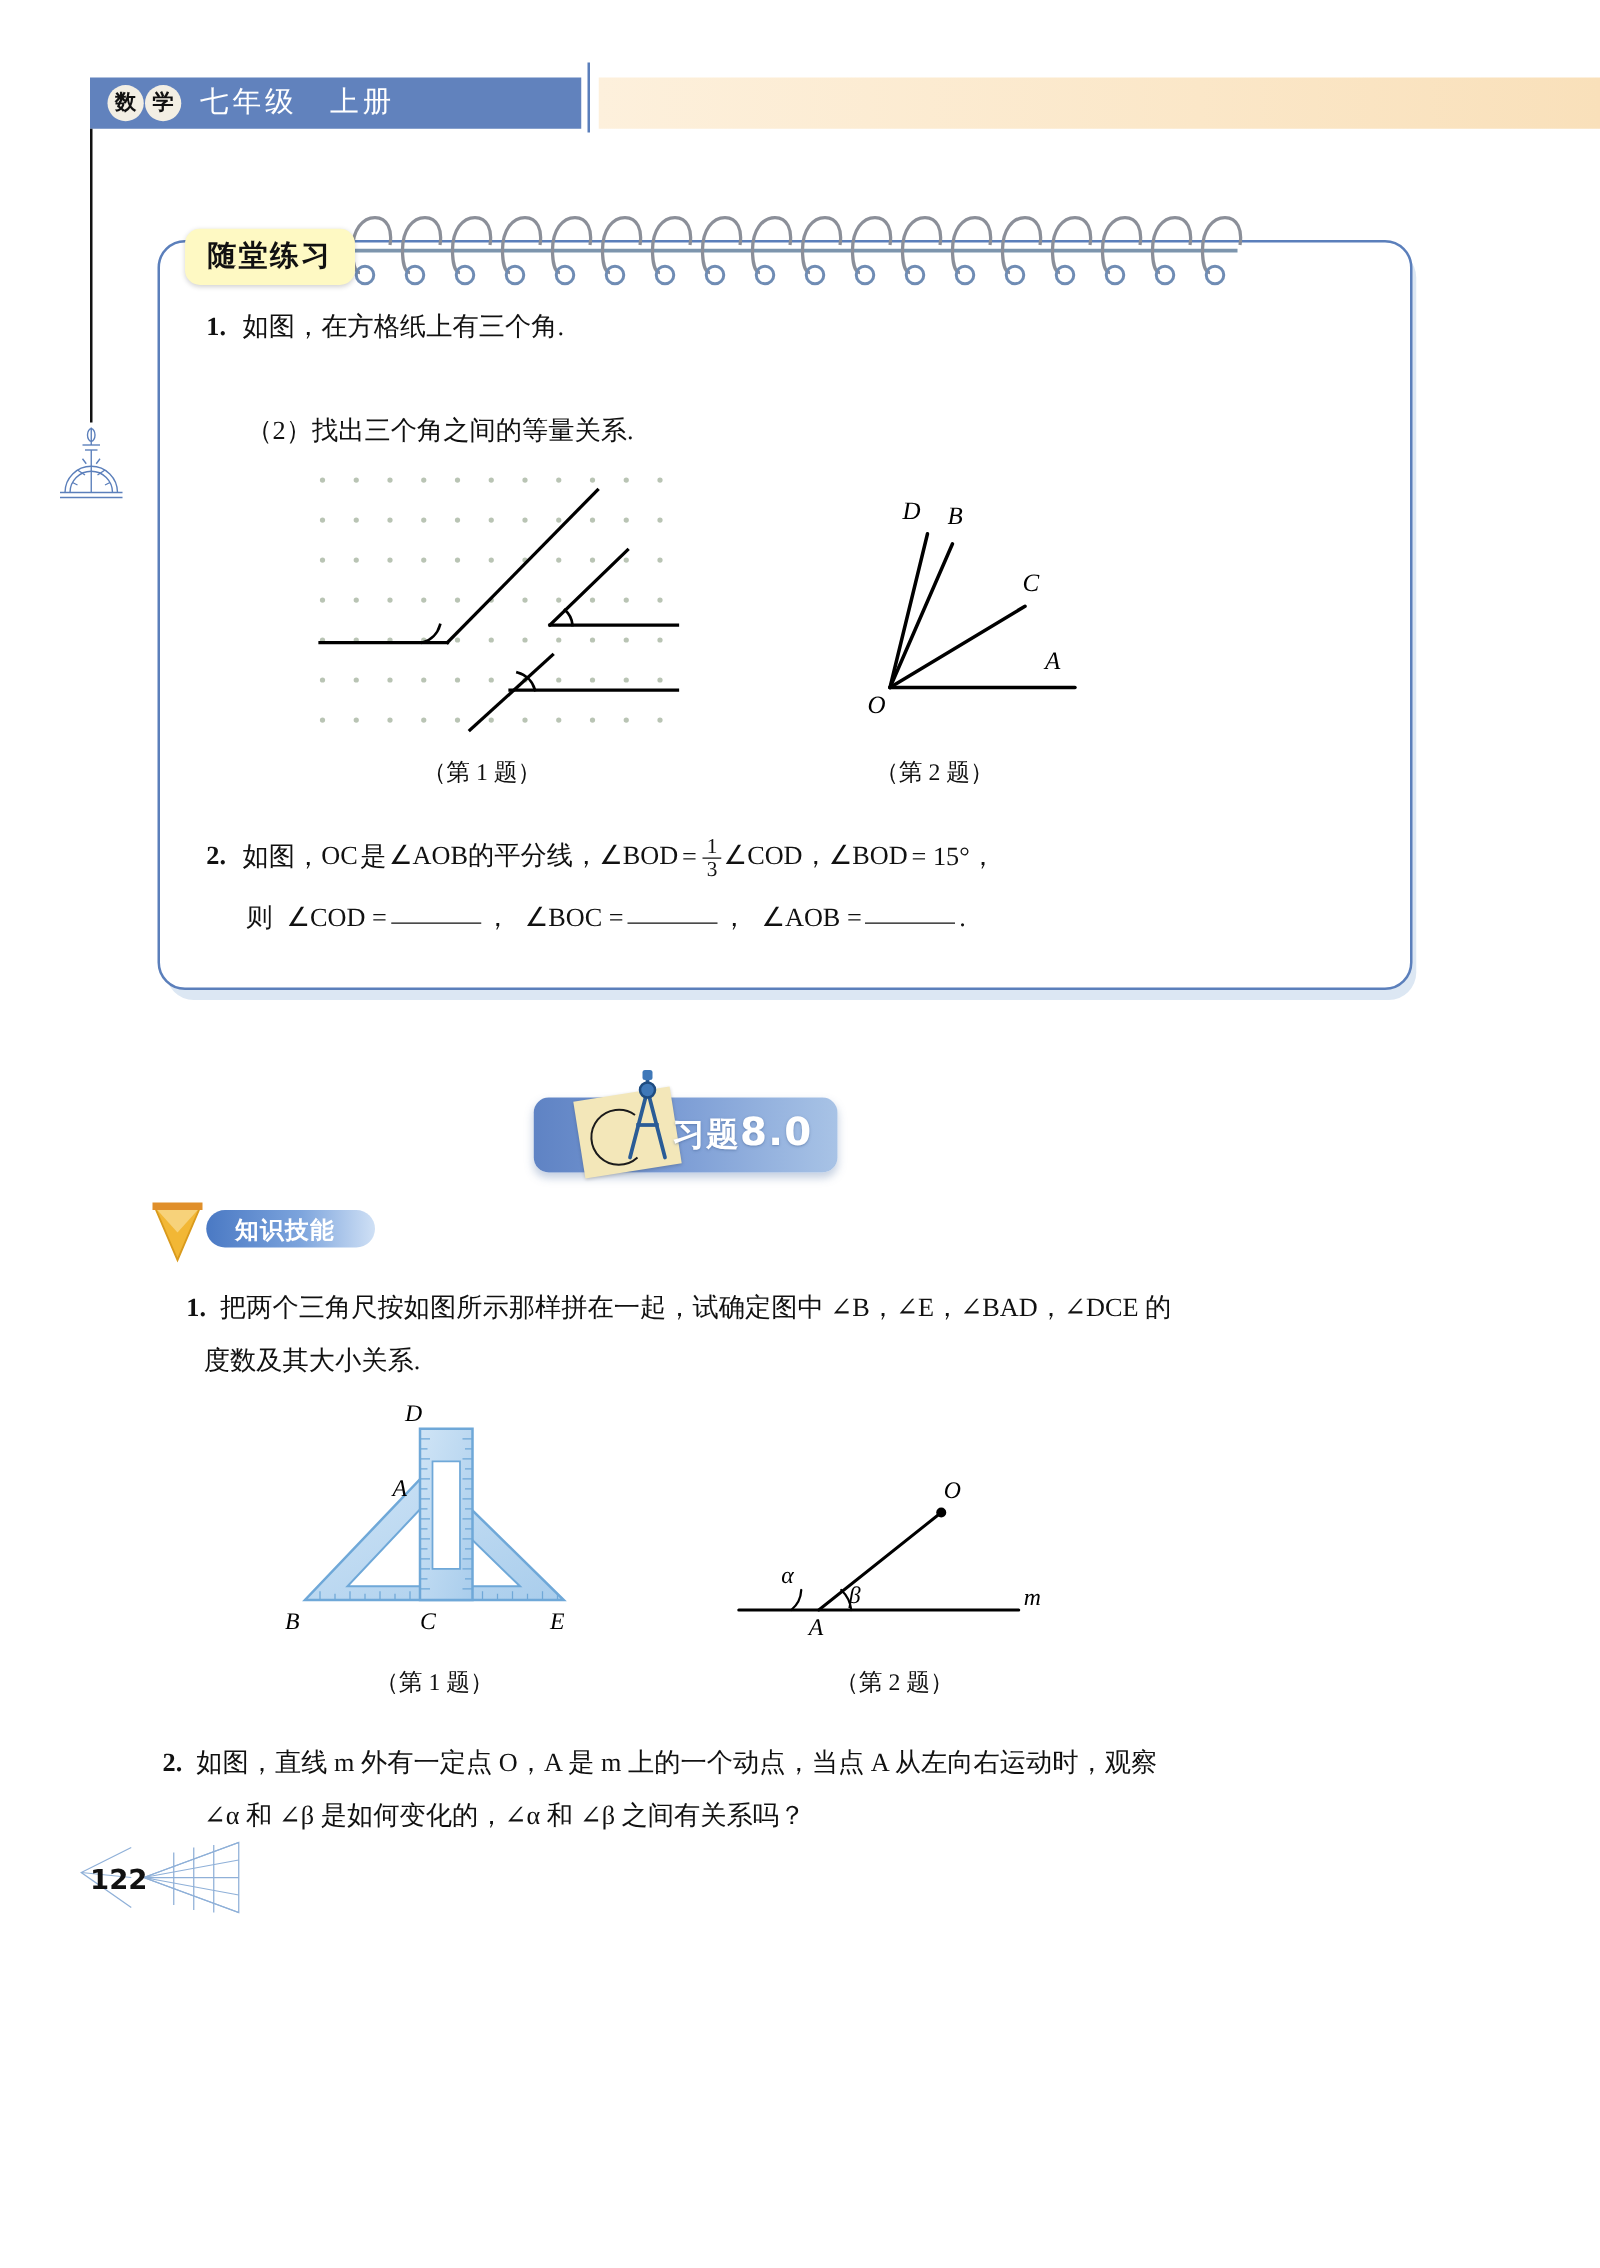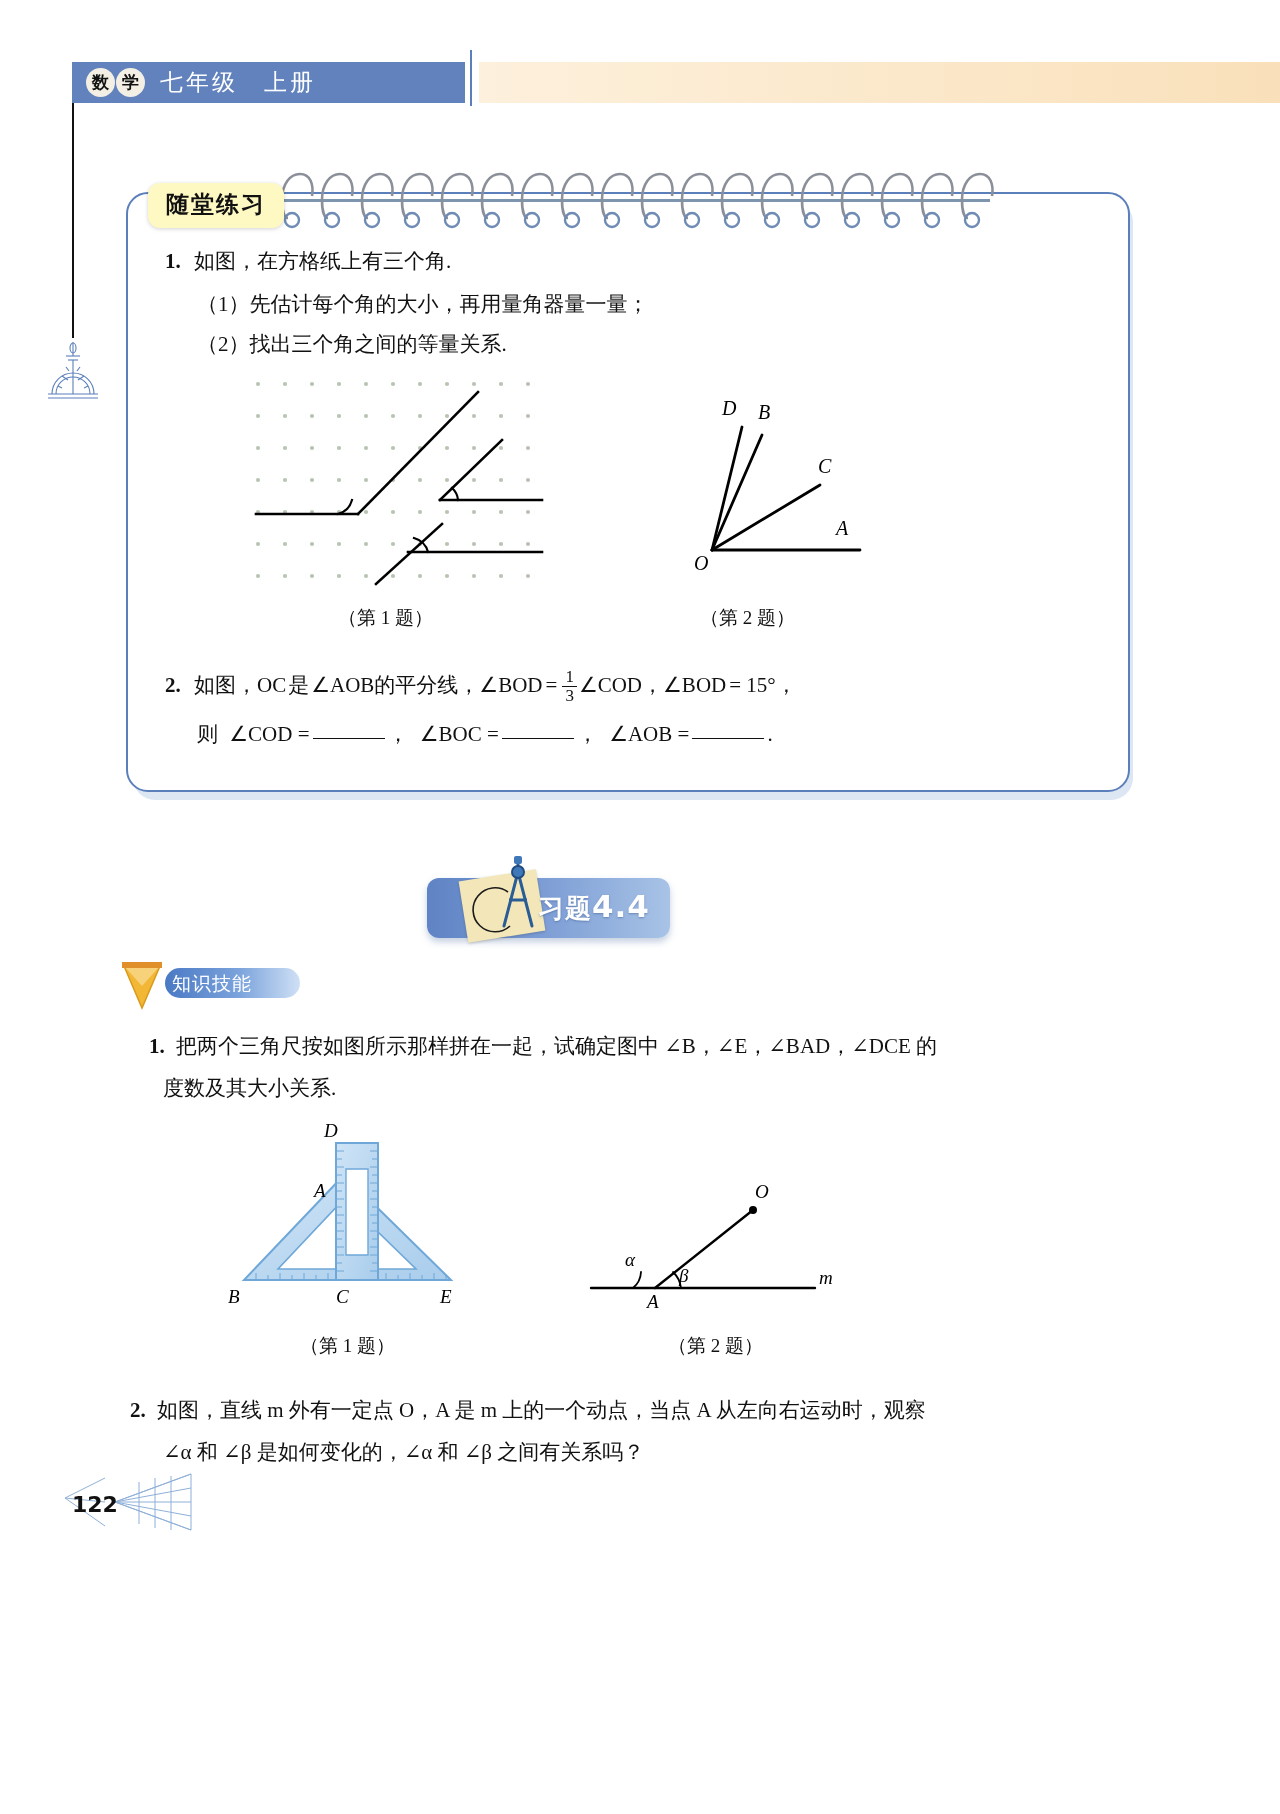--- a/index.html
+++ b/index.html
@@ -98,23 +98,23 @@
   .banner-text .big{font-size:31px;}
 
   
   .skill-pennant{position:absolute;left:120px;top:960px;width:44px;height:52px;}
   .skill-pill{
     position:absolute;left:165px;top:968px;height:30px;width:135px;
     border-radius:15px;
     background:linear-gradient(90deg,#4a79c4 0%,#7ba3dc 55%,#cfe0f5 100%);
   }
   .skill-text{
-    position:absolute;left:172px;top:971px;color:#ffffff;
-    font-family:"DejaVu Sans","Liberation Sans",sans-serif;
-    font-size:19px;font-weight:normal;letter-spacing:1px;
+    position:absolute;left:188px;top:971px;color:#ffffff;
+    font-family:"DejaVu Sans","Liberation Sans",sans-serif;
+    font-size:19px;font-weight:bold;letter-spacing:1px;
   }
 
   
   .pgnum{
     position:absolute;left:72px;top:1492px;
     font-family:"DejaVu Sans","Liberation Sans",sans-serif;
     font-size:22px;font-weight:bold;color:#111;
   }
   .foot-orn{position:absolute;left:55px;top:1468px;width:140px;height:70px;}
 
@@ -200,21 +200,20 @@
         <circle cx="692" cy="50" r="7"></circle>
     </g>
   </svg>
 
   <div class="card-tab">随堂练习</div>
 
   <div class="q" style="left:165px;top:245px;">
     <span class="qnum">1.</span>
     <span style="margin-left:8px;text-align:right;">如图，在方格纸上有三个角.</span>
   </div>
-  <div class="q" style="left:197px;top:288px;">（1）先估计每个角的大小，再用量角器量一量；</div>
   <div class="q" style="left:197px;top:328px;">（2）找出三个角之间的等量关系.</div>
 
   <svg class="dg" style="left:246px;top:372px;" width="300" height="215" viewBox="0 0 300 215">
     <g fill="#b9c4b4">
       <g id="dots">
           <circle cx="12" cy="12" r="2.1"></circle>
           <circle cx="39" cy="12" r="2.1"></circle>
           <circle cx="66" cy="12" r="2.1"></circle>
           <circle cx="93" cy="12" r="2.1"></circle>
           <circle cx="120" cy="12" r="2.1"></circle>
@@ -347,21 +346,21 @@
     <g stroke="#2a5c96" stroke-width="3" fill="none" stroke-linecap="round">
       <path d="M23 16 L9 70"></path>
       <path d="M23 16 L37 70"></path>
       <path d="M23 4 L23 16"></path>
     </g>
     <circle cx="23" cy="16" r="6" fill="#3f78b8" stroke="#1f4c80" stroke-width="2"></circle>
     <rect x="19" y="0" width="8" height="8" rx="2" fill="#3f78b8"></rect>
     <path d="M14 44 L32 44" stroke="#2a5c96" stroke-width="3"></path>
   </svg>
   <div class="banner-text">
-    <span>习题</span><span class="big">4.4</span>
+    <span>习题</span><span class="big">8.0</span>
   </div>
 
   <svg class="skill-pennant" viewBox="0 0 44 52">
     <path d="M4 6 L40 6 L22 48 Z" fill="#f2b735" stroke="#d99a1c" stroke-width="1.5"></path>
     <path d="M4 6 L40 6 L22 26 Z" fill="#f7d27a"></path>
     <path d="M2 2 L42 2 L42 8 L2 8 Z" fill="#e08f2a"></path>
   </svg>
   <div class="skill-pill"></div>
   <div class="skill-text">知识技能</div>
 

